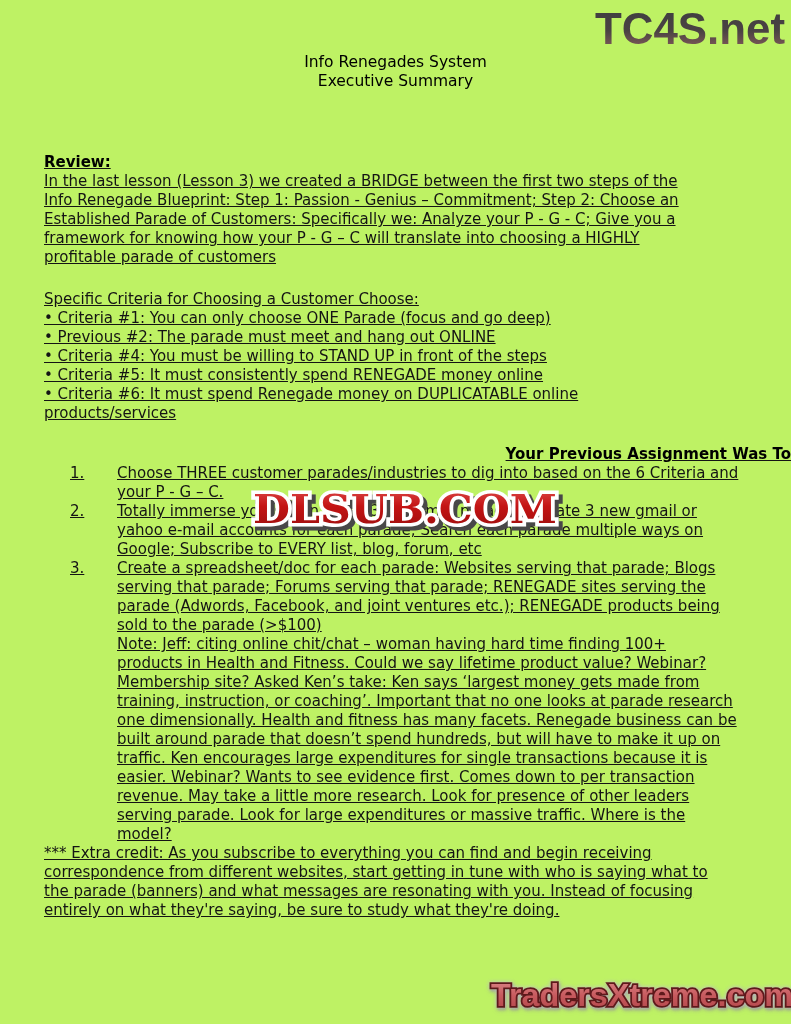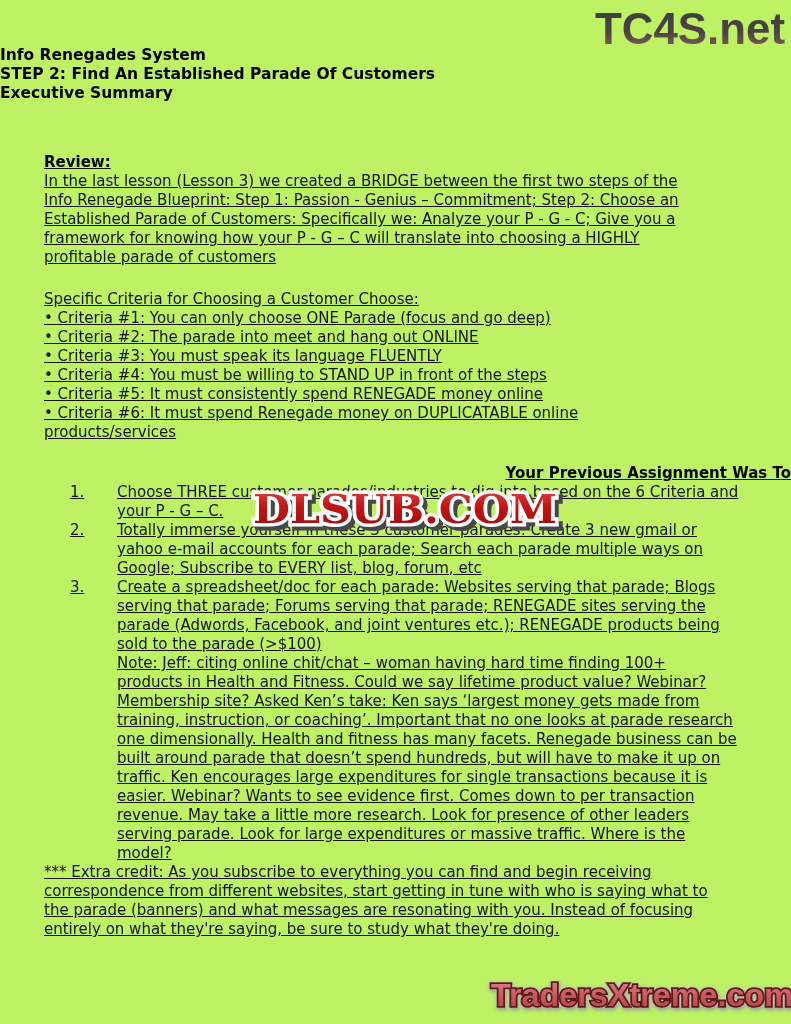--- a/index.html
+++ b/index.html
@@ -7,25 +7,25 @@
     position: relative;
     width: 791px;
     height: 1024px;
     background: #bef264;
     overflow: hidden;
     font-family: "DejaVu Sans", "Liberation Sans", sans-serif;
     color: #141414;
   }
   .titles {
     position: absolute;
-    top: 46px;
+    top: 53px;
     left: 0;
     width: 100%;
-    text-align: left;
-    font-weight: bold;
+    text-align: center;
+    font-weight: normal;
     font-size: 15.5px;
     line-height: 19px;
     color: #000000;
   }
   .titles .red { color: #a61b1b; }
   .content {
     position: absolute;
     top: 153px;
     left: 44px;
     width: 747px;
@@ -59,37 +59,35 @@
           <stop offset="0.55" stop-color="#4a4243"></stop>
           <stop offset="1" stop-color="#8f625e"></stop>
         </linearGradient>
       </defs>
       <text x="98" y="43" text-anchor="middle" font-family="Liberation Sans, sans-serif" font-weight="bold" font-size="44" textLength="190" lengthAdjust="spacingAndGlyphs" fill="url(#g-tc4s)">TC4S.net</text>
     </svg>
   </div>
 
   <div class="titles">
     <div>Info Renegades System</div>
-    <div>STEP 2: Find An Established Parade Of Customers</div>
     <div>Executive Summary</div>
   </div>
 
   <div class="content">
     <div class="b">Review:</div>
     <div class="t">In the last lesson (Lesson 3) we created a BRIDGE between the first two steps of the
 Info Renegade Blueprint: Step 1: Passion - Genius – Commitment; Step 2: Choose an
 Established Parade of Customers: Specifically we: Analyze your P - G - C; Give you a
 framework for knowing how your P - G – C will translate into choosing a HIGHLY
 profitable parade of customers</div>
 
     <div class="crit-intro">Specific Criteria for Choosing a Customer Choose:</div>
     <div>
       <div class="t">• Criteria #1: You can only choose ONE Parade (focus and go deep)</div>
-      <div class="t">• Criteria #2: The parade into meet and hang out ONLINE</div>
-      <div class="t">• Criteria #3: You must speak its language FLUENTLY</div>
+      <div class="t">• Previous #2: The parade must meet and hang out ONLINE</div>
       <div class="t">• Criteria #4: You must be willing to STAND UP in front of the steps</div>
       <div class="t">• Criteria #5: It must consistently spend RENEGADE money online</div>
       <div class="t">• Criteria #6: It must spend Renegade money on DUPLICATABLE online
 products/services</div>
     </div>
 
     <div class="b assign-head">Your Previous Assignment Was To</div>
     <div>
       <div class="oli">
         <div class="num">1.</div>

